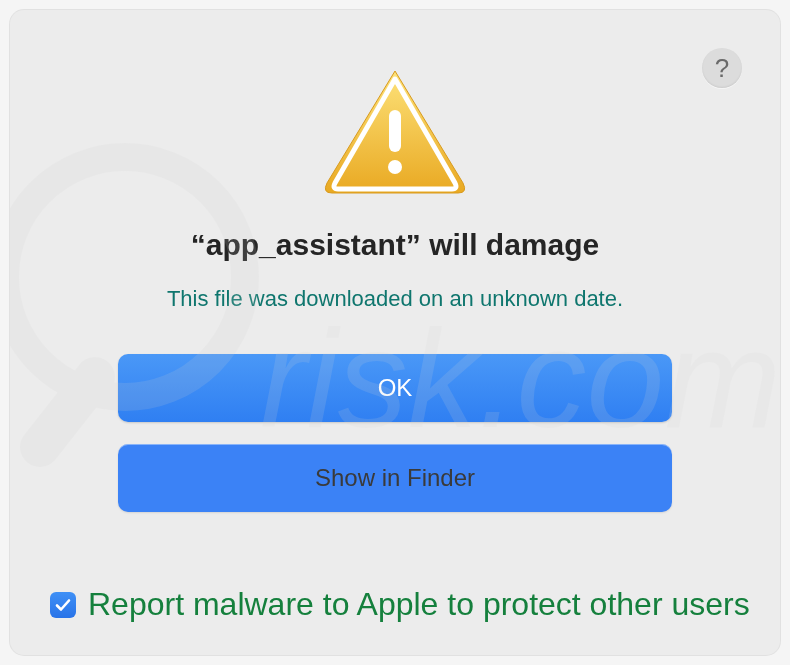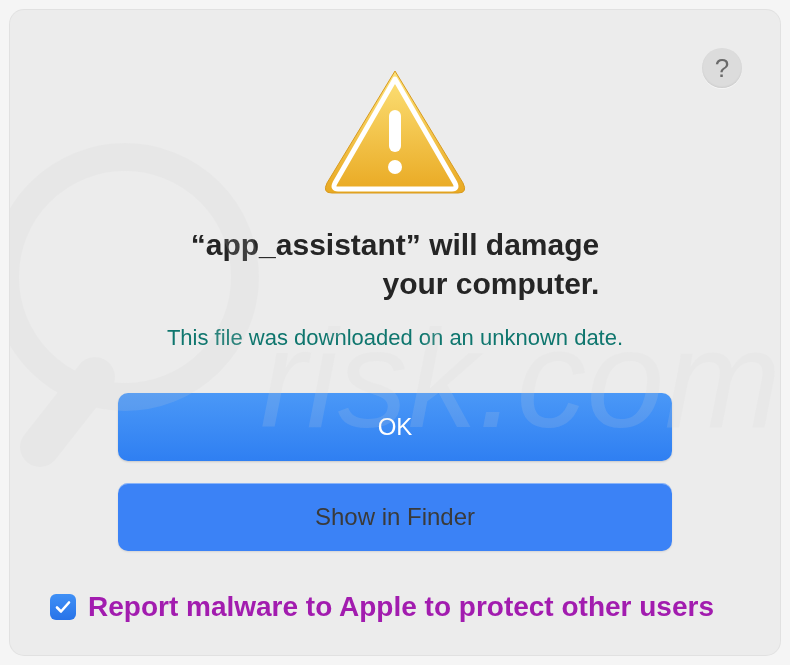--- a/index.html
+++ b/index.html
@@ -127,24 +127,23 @@
       align-items: center;
       justify-content: center;
       cursor: pointer;
       flex-shrink: 0;
     }
     .checkbox svg {
       width: 18px;
       height: 18px;
     }
     .checkbox-label {
-      font-size: 28px;
-      color: #a21caf;
-      cursor: pointer;
-      font-weight: bold;
+      font-size: 32px;
+      color: #15803d;
+      cursor: pointer;
     }
   </style>
 </head>
 <body>
 
 <div class="dialog">
 
   <div class="watermark">
     <svg width="770" height="645" viewBox="0 0 770 645">
       <g fill="none" stroke="#d0d0d0" stroke-width="28">
@@ -167,21 +166,20 @@
       </linearGradient>
     </defs>
     <path d="M 75 6 L 143 118 Q 148 128 138 128 L 12 128 Q 2 128 7 118 Z" fill="url(#tri-grad)" stroke="#d89a1e" stroke-width="1"></path>
     <path d="M 75 14 L 135 118 Q 138 124 132 124 L 18 124 Q 12 124 15 118 Z" fill="none" stroke="#ffffff" stroke-width="5" stroke-linejoin="round"></path>
     <rect x="69" y="45" width="12" height="42" rx="6" fill="#ffffff"></rect>
     <circle cx="75" cy="102" r="7" fill="#ffffff"></circle>
   </svg>
 
   <div class="title">
     <span>“app_assistant” will damage</span><br>
-    <span>your computer.</span>
   </div>
 
   <div class="subtitle">This file was downloaded on an unknown date.</div>
 
   <div class="buttons">
     <button class="btn btn-primary">
       <span>OK</span>
     </button>
     <button class="btn btn-secondary">
       <span>Show in Finder</span>

